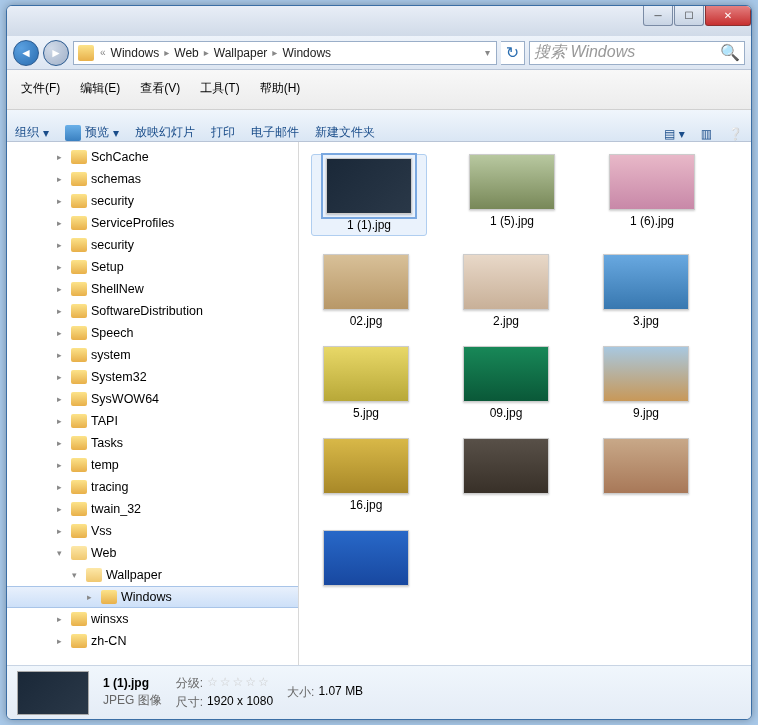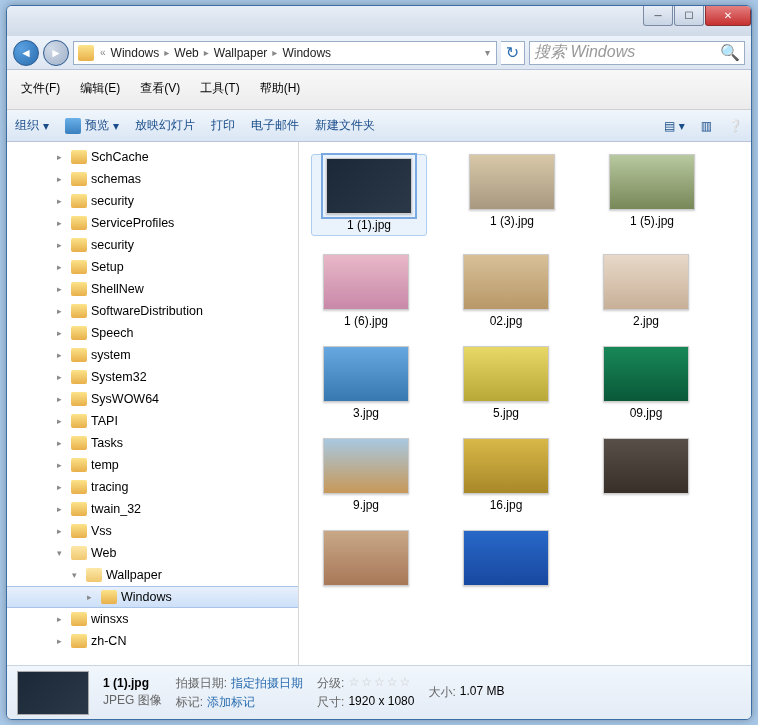--- a/index.html
+++ b/index.html
@@ -14,21 +14,21 @@
 .navbtn.fwd { background: radial-gradient(circle at 30% 30%, #d0dae8, #a0b0c8);}
 .breadcrumb { flex: 1; height: 24px; background: #fff; border: 1px solid #9aaec8; display: flex; align-items: center; font-size: 12px; padding: 0 4px; }
 .bc-icon { width:16px;height:16px;background:linear-gradient(#fce38a,#e8b04a);border-radius:2px;margin-right:4px;}
 .bc-item { padding: 0 3px; color: #222; }
 .bc-sep { color: #888; padding: 0 2px; font-size:10px;}
 .refresh { width: 24px; height: 24px; border:1px solid #9aaec8;border-left:none;background:#fff;display:flex;align-items:center;justify-content:center;color:#2a6db0;}
 .searchbox { width: 216px; height: 24px; border: 1px solid #9aaec8; background: #fff; display: flex; align-items: center; padding: 0 4px; font-size: 16px; color: #999; font-style: italic;}
 .searchbox .mag{margin-left:auto;color:#2a6db0;font-style:normal;}
 .menubar { height: 40px; background: linear-gradient(#f8f8f8,#ececec); display: flex; align-items: flex-start; font-size: 12px; padding: 8px 4px; border-bottom:1px solid #d0d0d0;}
 .menubar span { padding: 2px 10px; }
-.toolbar { height: 32px; background: linear-gradient(#f0f6fc,#dae6f4); display: flex; align-items: center; font-size: 12px; color: #1a4d8a; padding: 0 8px; gap: 16px; border-bottom:1px solid #b8c4d6;}
+.toolbar { height: 32px; background: linear-gradient(#f0f6fc,#dae6f4); display: flex; align-items: flex-end; font-size: 12px; color: #1a4d8a; padding: 0 8px; gap: 16px; border-bottom:1px solid #b8c4d6;}
 .toolbar .tbitem { display:flex;align-items:center;gap:4px;}
 .toolbar .spacer{flex:1;}
 .toolbar .ticon{width:16px;height:16px;display:inline-block;}
 .content { flex: 1; display: flex; overflow: hidden; }
 .tree { width: 292px; border-right: 1px solid #d8d8d8; overflow-y: scroll; font-size: 12.5px; padding: 4px 0; }
 .tree-item { display: flex; align-items: center; height: 22px; padding-left: 50px; gap: 4px;}
 .tree-item.d1{padding-left:65px;}
 .tree-item.d2{padding-left:80px;}
 .tree-item .arrow{width:10px;color:#888;font-size:9px;}
 .tree-item .folder{width:16px;height:14px;background:linear-gradient(#fce38a,#e8b04a);border-radius:2px;}
@@ -226,24 +226,20 @@
           <span>zh-CN</span>
         </div>
       </div>
     <div class="main">
       <div class="thumbs" id="thumbs">
           <div class="thumb selected">
             <div class="pic" style="background:linear-gradient(135deg,#1a2838,#2a3848)"></div>
             <span>1 (1).jpg</span>
           </div>
           <div class="thumb">
-            <div class="pic" style="background:linear-gradient(#d8c8a8,#a89880)"></div>
-            <span>1 (3).jpg</span>
-          </div>
-          <div class="thumb">
             <div class="pic" style="background:linear-gradient(#b8c8a0,#788858)"></div>
             <span>1 (5).jpg</span>
           </div>
           <div class="thumb">
             <div class="pic" style="background:linear-gradient(#e8b8c8,#c888a8)"></div>
             <span>1 (6).jpg</span>
           </div>
           <div class="thumb">
             <div class="pic" style="background:linear-gradient(#d8c098,#b89868)"></div>
             <span>02.jpg</span>
@@ -293,30 +289,20 @@
     <div class="info">
       <div class="line">
           <b>1 (1).jpg</b>
         </div>
       <div class="line">
           <span style="color:#666;">JPEG 图像</span>
         </div>
     </div>
     <div class="info">
       <div class="line">
-          <span class="label">拍摄日期:</span>
-          <span class="val">指定拍摄日期</span>
-        </div>
-      <div class="line">
-          <span class="label">标记:</span>
-          <span class="val">添加标记</span>
-        </div>
-    </div>
-    <div class="info">
-      <div class="line">
           <span class="label">分级:</span>
           <span class="stars">☆☆☆☆☆</span>
         </div>
       <div class="line">
           <span class="label">尺寸:</span>
           <span>1920 x 1080</span>
         </div>
     </div>
     <div class="info">
       <div class="line">

